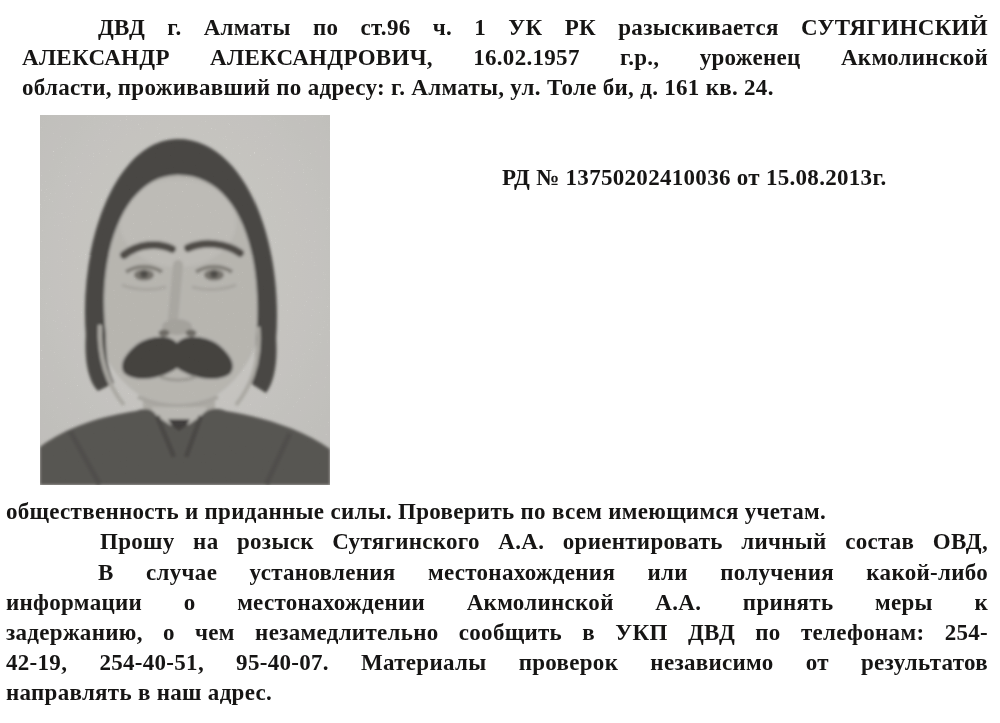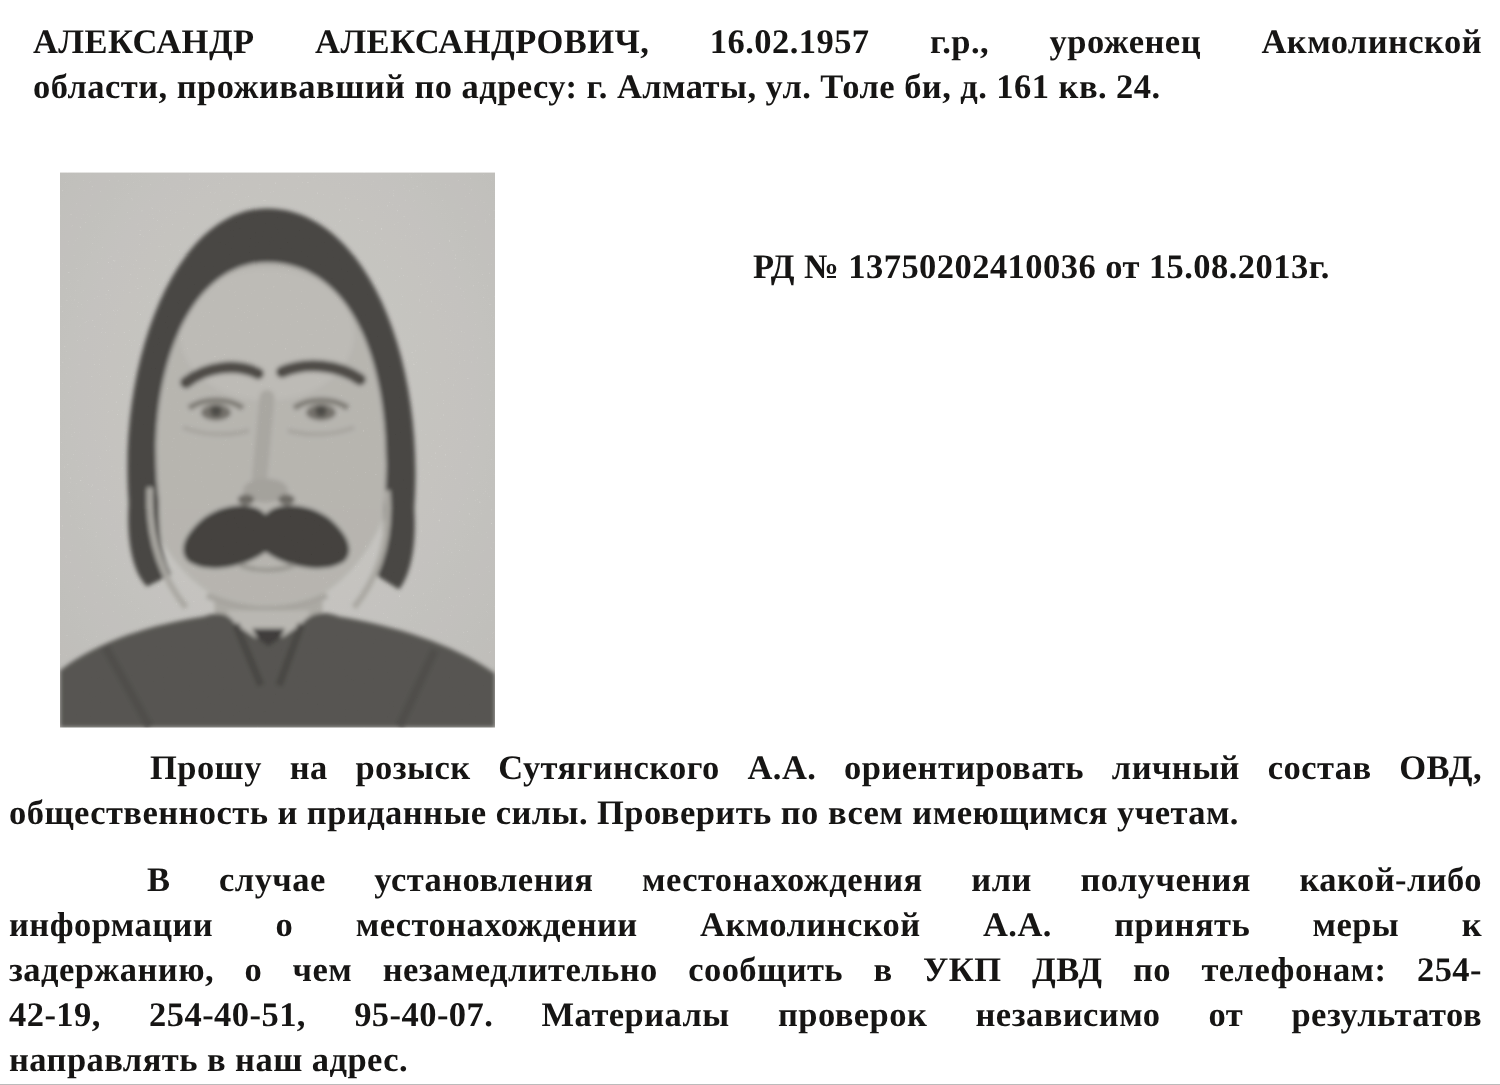--- a/index.html
+++ b/index.html
@@ -23,34 +23,35 @@
   .ln{line-height:30px;white-space:normal;}
   
   .jl{text-align:justify;text-align-last:justify;}
   .ll{text-align:right;text-align-last:left;}
   .intro{position:absolute;left:22px;right:12px;top:13px;}
   .intro .ind{text-indent:76px;}
   .case-info{position:absolute;left:472px;top:163px;width:490px;margin-left:30px;}
   .case-info .ln{line-height:30px;}
   .request{position:absolute;left:6px;right:12px;top:497px;}
   .request .ind{text-indent:94px;}
-  .instructions{position:absolute;left:6px;right:12px;top:572px;}
+  .instructions{position:absolute;left:6px;right:12px;top:558px;}
   .instructions .ind{text-indent:92px;}
   .photo{
     position:absolute;left:40px;top:115px;
     width:290px;height:370px;
     display:block;
   }
 </style>
 </head>
 <body>
 
 <div class="page">
 
   <div class="intro">
+    <div class="ln jl ind">ДВД г. Алматы по ст.96 ч. 1 УК РК разыскивается СУТЯГИНСКИЙ</div>
     <div class="ln jl">АЛЕКСАНДР АЛЕКСАНДРОВИЧ, 16.02.1957 г.р., уроженец Акмолинской</div>
     <div class="ln ll">области, проживавший по адресу: г. Алматы, ул. Толе би, д. 161 кв. 24.</div>
   </div>
 
   <svg class="photo" viewBox="0 0 290 370" aria-hidden="true">
     <defs>
       <radialGradient id="bgGrad" cx="50%" cy="40%" r="75%">
         <stop offset="0%" stop-color="#f2f0ea"></stop>
         <stop offset="60%" stop-color="#ebe9e5"></stop>
         <stop offset="100%" stop-color="#e3e1dd"></stop>
@@ -135,22 +136,22 @@
     </g>
 
     <rect width="290" height="370" filter="url(#grain)" opacity="0.30"></rect>
   </svg>
 
   <div class="case-info">
     <div class="ln ll">РД № 13750202410036 от 15.08.2013г.</div>
   </div>
 
   <div class="request">
+    <div class="ln ll">общественность и приданные силы. Проверить по всем имеющимся учетам.</div>
     <div class="ln jl ind">Прошу на розыск Сутягинского А.А. ориентировать личный состав ОВД,</div>
-    <div class="ln ll">общественность и приданные силы. Проверить по всем имеющимся учетам.</div>
   </div>
 
   <div class="instructions">
     <div class="ln jl ind">В случае установления местонахождения или получения какой-либо</div>
     <div class="ln jl">информации о местонахождении Акмолинской А.А. принять меры к</div>
     <div class="ln jl">задержанию, о чем незамедлительно сообщить в УКП ДВД по телефонам: 254-</div>
     <div class="ln jl">42-19, 254-40-51, 95-40-07. Материалы проверок независимо от результатов</div>
     <div class="ln ll">направлять в наш адрес.</div>
   </div>
 

